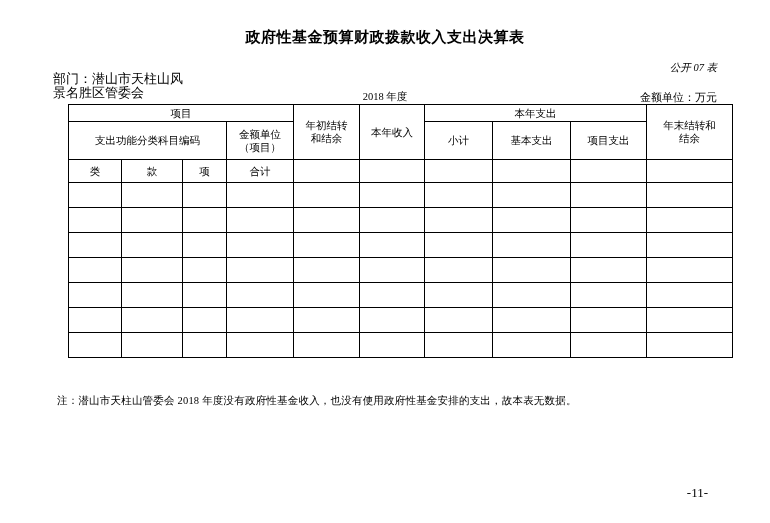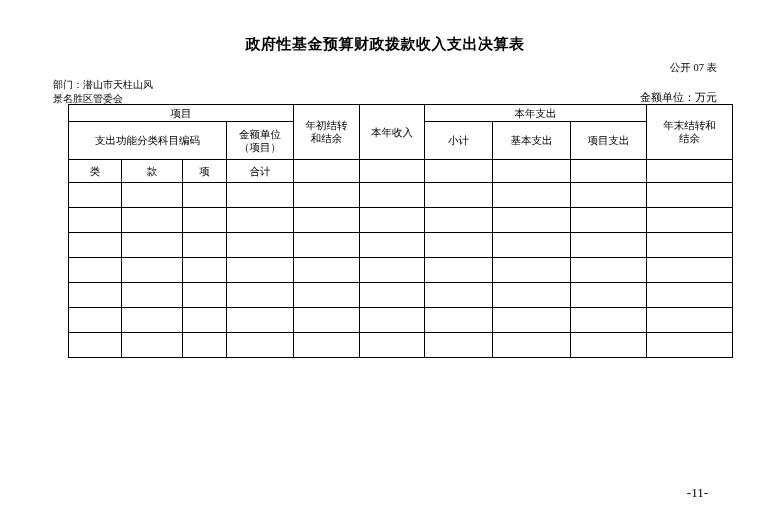--- a/index.html
+++ b/index.html
@@ -16,39 +16,40 @@
     overflow: hidden;
   }
   .page {
     position: relative;
     width: 770px;
     height: 523px;
     box-sizing: border-box;
   }
   .doc-title {
     position: absolute;
-    top: 35px;
+    top: 28px;
     left: 0;
     width: 770px;
     text-align: center;
     font-size: 15px;
     font-weight: bold;
     letter-spacing: 0.5px;
   }
   .form-code {
     position: absolute;
     top: 61px;
     right: 53px;
     font-size: 10.5px;
+    font-style: italic;
   }
   .dept-block {
     position: absolute;
-    top: 78px;
+    top: 72px;
     left: 53px;
-    font-size: 10px;
+    font-size: 13px;
     line-height: 14px;
     font-family: Liberation Serif, serif;
   }
   .dept-line1, .dept-line2 {
     white-space: nowrap;
   }
   .year-label {
     position: absolute;
     top: 90px;
     left: 0;
@@ -108,20 +109,21 @@
 
   <div class="doc-title">政府性基金预算财政拨款收入支出决算表</div>
 
   <div class="form-code">公开 07 表</div>
 
   <div class="dept-block">
     <div class="dept-line1">部门：潜山市天柱山风</div>
     <div class="dept-line2">景名胜区管委会</div>
   </div>
 
+  <div class="year-label">2018 年度</div>
   <div class="unit-label">金额单位：万元</div>
 
   <table class="main">
     <colgroup>
       <col style="width:53px">
       <col style="width:61px">
       <col style="width:44px">
       <col style="width:67px">
       <col style="width:66px">
       <col style="width:65px">
@@ -247,16 +249,17 @@
         <td></td>
         <td></td>
         <td></td>
         <td></td>
         <td></td>
         <td></td>
       </tr>
     </tbody>
   </table>
 
+  <div class="note">注：潜山市天柱山管委会 2018 年度没有政府性基金收入，也没有使用政府性基金安排的支出，故本表无数据。</div>
 
   <div class="page-number">-11-</div>
 
 </div>
 
 </body></html>

